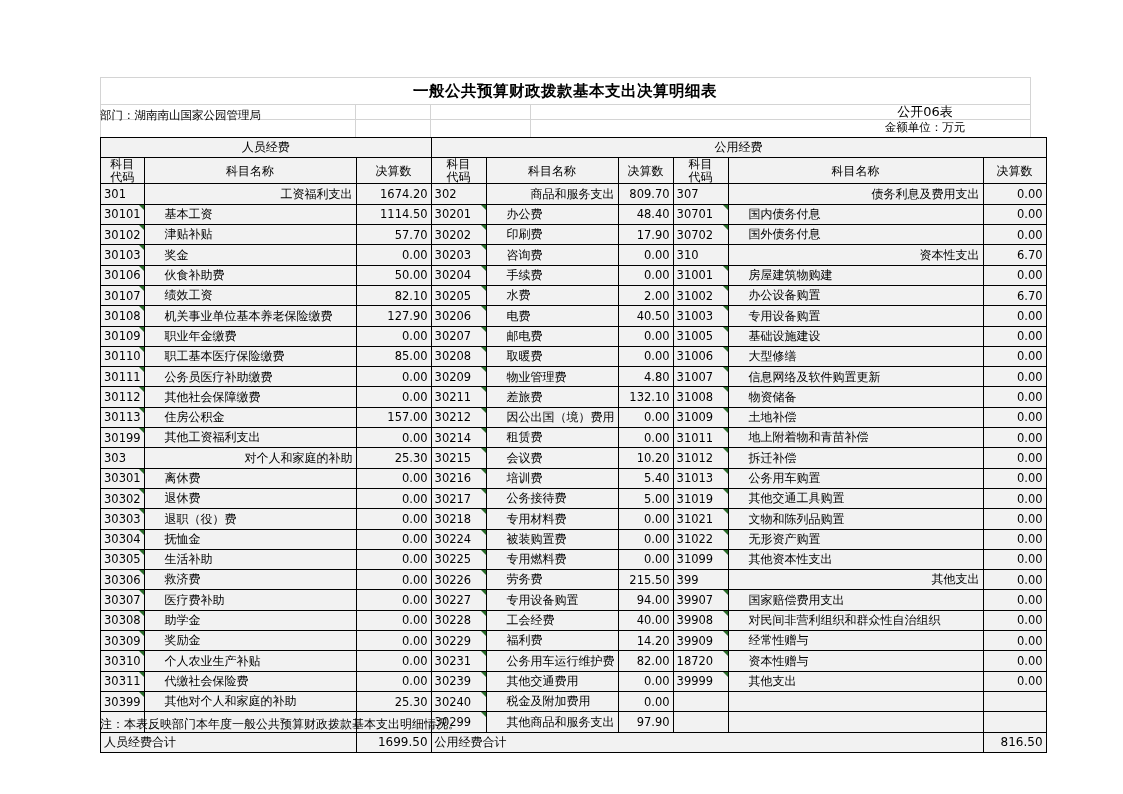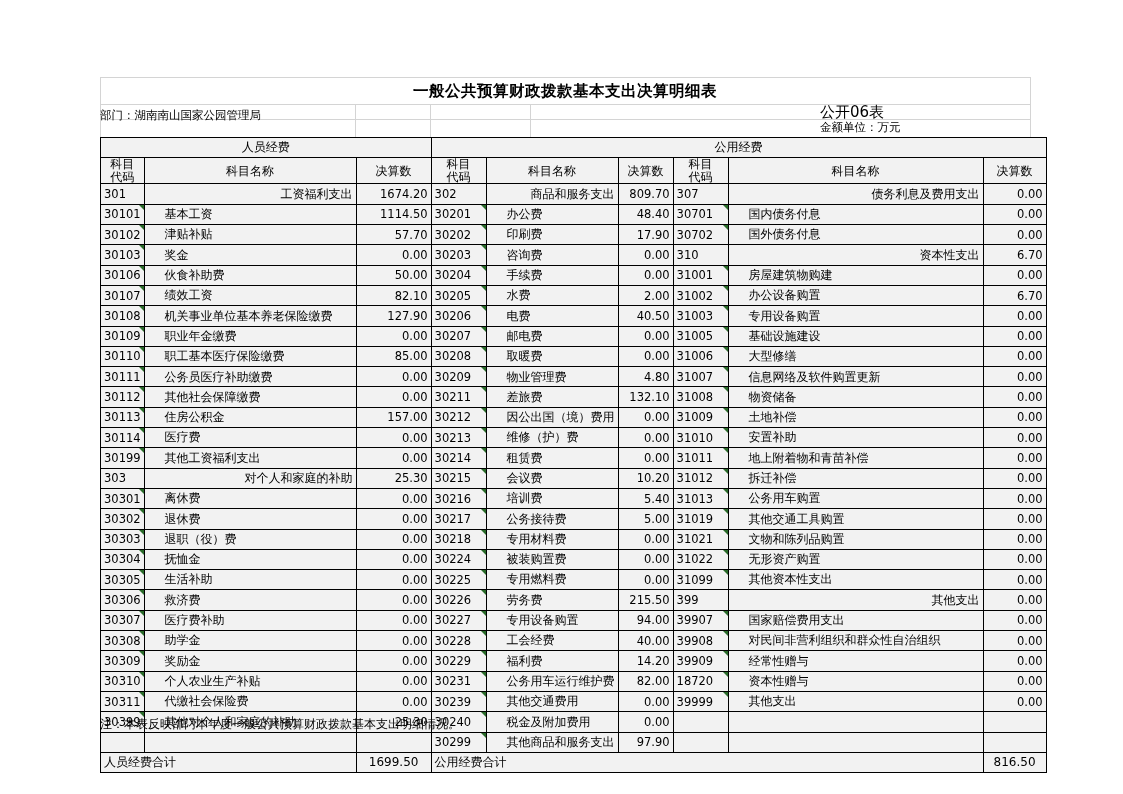--- a/index.html
+++ b/index.html
@@ -39,31 +39,31 @@
     letter-spacing: 0.5px;
     white-space: nowrap;
   }
 
   .meta-right-1 {
     position: absolute;
     left: 820px;
     top: 104px;
     width: 210px;
     height: 16px;
-    text-align: left;
-    font-size: 15px;
+    text-align: center;
+    font-size: 13px;
     line-height: 16px;
   }
   .meta-right-2 {
     position: absolute;
     left: 820px;
     top: 119px;
     width: 210px;
     height: 16px;
-    text-align: left;
+    text-align: center;
     font-size: 11.5px;
     line-height: 16px;
   }
   .meta-left {
     position: absolute;
     left: 100px;
     top: 107px;
     width: 420px;
     height: 16px;
     text-align: left;
@@ -121,21 +121,21 @@
   .name-cell.lvl1 { padding-left: 4px; text-align: right; }
   .name-cell.lvl2 { padding-left: 20px; }
   .num-cell    { text-align: right; font-size: 11.5px; padding-right: 5px; }
   .blank-cell  { background: #ffffff; }
 
   .total-row td {
     height: 20px;
     font-size: 12px;
     background: #f2f2f2;
   }
-  .total-row td.num-cell { text-align: center; margin-top: 13px; }
+  .total-row td.num-cell { text-align: right; margin-top: 13px; }
 
   
   .tri {
     position: relative;
   }
   .tri::after {
     content: "";
     position: absolute;
     top: 0;
     right: 0;
@@ -329,31 +329,20 @@
           <td class="name-cell lvl2">住房公积金</td>
           <td class="num-cell">157.00</td>
           <td class="code-cell tri">30212</td>
           <td class="name-cell lvl2">因公出国（境）费用</td>
           <td class="num-cell">0.00</td>
           <td class="code-cell tri">31009</td>
           <td class="name-cell lvl2">土地补偿</td>
           <td class="num-cell">0.00</td>
         </tr>
         <tr>
-          <td class="code-cell tri">30114</td>
-          <td class="name-cell lvl2">医疗费</td>
-          <td class="num-cell">0.00</td>
-          <td class="code-cell tri">30213</td>
-          <td class="name-cell lvl2">维修（护）费</td>
-          <td class="num-cell">0.00</td>
-          <td class="code-cell tri">31010</td>
-          <td class="name-cell lvl2">安置补助</td>
-          <td class="num-cell">0.00</td>
-        </tr>
-        <tr>
           <td class="code-cell tri">30199</td>
           <td class="name-cell lvl2">其他工资福利支出</td>
           <td class="num-cell">0.00</td>
           <td class="code-cell tri">30214</td>
           <td class="name-cell lvl2">租赁费</td>
           <td class="num-cell">0.00</td>
           <td class="code-cell tri">31011</td>
           <td class="name-cell lvl2">地上附着物和青苗补偿</td>
           <td class="num-cell">0.00</td>
         </tr>

